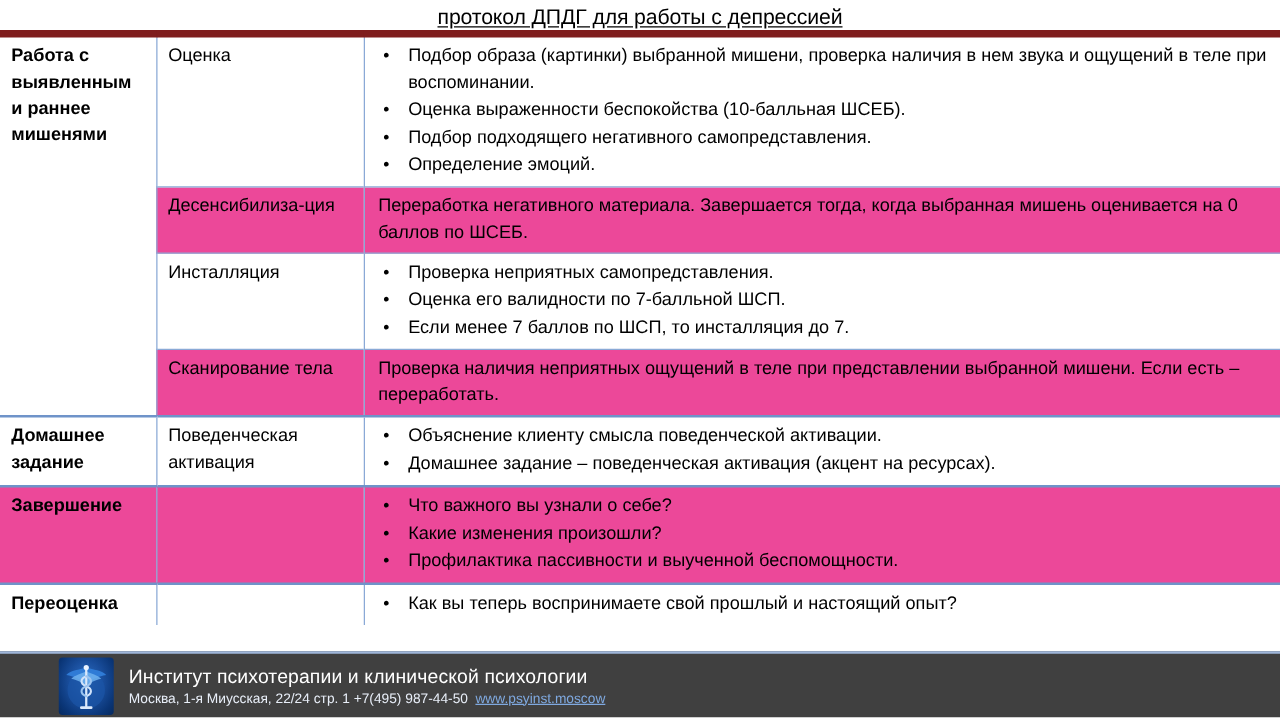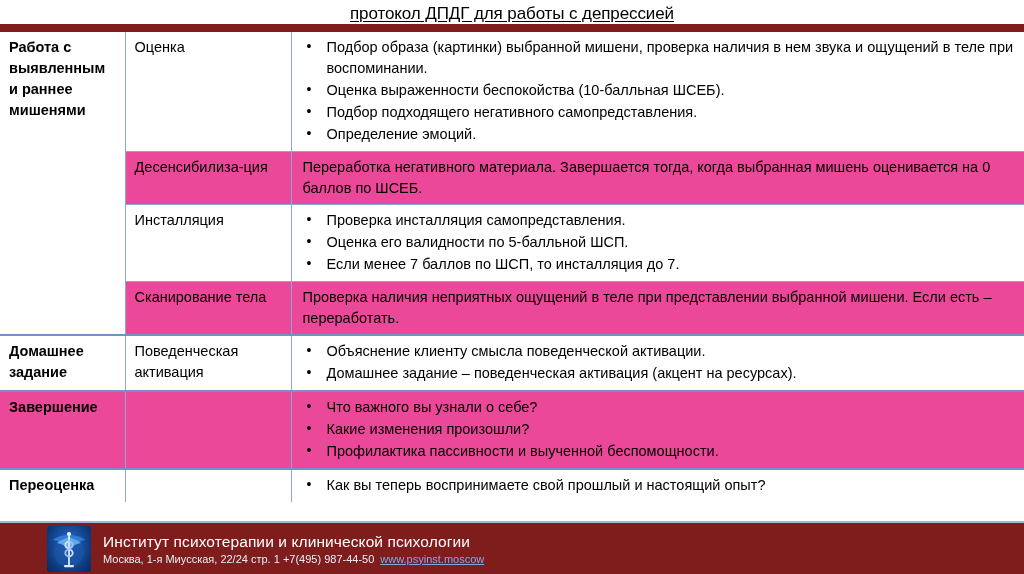--- a/index.html
+++ b/index.html
@@ -36,21 +36,21 @@
     text-underline-offset: 2px;
     white-space: nowrap;
     letter-spacing: -0.1px;
   }
 
   
   .protocol-table {
     width: 1024px;
     border-collapse: collapse;
     table-layout: fixed;
-    border-top: 8px solid #7f1d1d;
+    border-top: 6px solid #7f1d1d;
   }
   .protocol-table col.c-stage  { width: 125px; }
   .protocol-table col.c-phase  { width: 166px; }
   .protocol-table col.c-detail { width: 733px; }
 
   .protocol-table td {
     vertical-align: top;
     border-right: 1.5px solid #8aa9d6;
     padding: 5px 8px 5px 9px;
     font-size: 14.5px;
@@ -112,21 +112,21 @@
     padding-left: 2px;
   }
 
   
   .footer-band {
     position: absolute;
     left: 0;
     bottom: 0;
     width: 1024px;
     height: 53px;
-    background: #7f1d1d;
+    background: #404040;
     border-top: 2px solid #9fb6da;
     display: flex;
     align-items: center;
     overflow: hidden;
   }
   .footer-logo {
     width: 44px;
     height: 46px;
     margin-left: 47px;
     margin-right: 12px;
@@ -190,22 +190,22 @@
       <tr class="inner-top">
         <td class="phase-cell shaded">Десенсибилиза-ция</td>
         <td class="detail-cell shaded">
           <p class="para">Переработка негативного материала. Завершается тогда, когда выбранная мишень оценивается на 0 баллов по ШСЕБ.</p>
         </td>
       </tr>
       <tr class="inner-top">
         <td class="phase-cell plain">Инсталляция</td>
         <td class="detail-cell plain">
           <ul class="bullets">
-            <li>Проверка инсталляция самопредставления.</li>
-            <li>Оценка его валидности по 5-балльной ШСП.</li>
+            <li>Проверка неприятных самопредставления.</li>
+            <li>Оценка его валидности по 7-балльной ШСП.</li>
             <li>Если менее 7 баллов по ШСП, то инсталляция до 7.</li>
           </ul>
         </td>
       </tr>
       <tr class="inner-top">
         <td class="phase-cell shaded">Сканирование тела</td>
         <td class="detail-cell shaded">
           <p class="para">Проверка наличия неприятных ощущений в теле при представлении выбранной мишени. Если есть – переработать.</p>
         </td>
       </tr>

